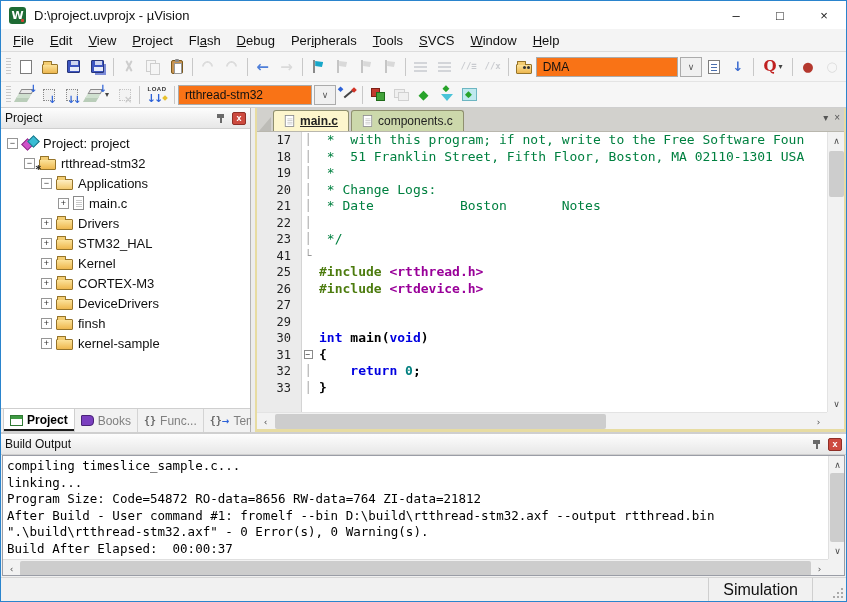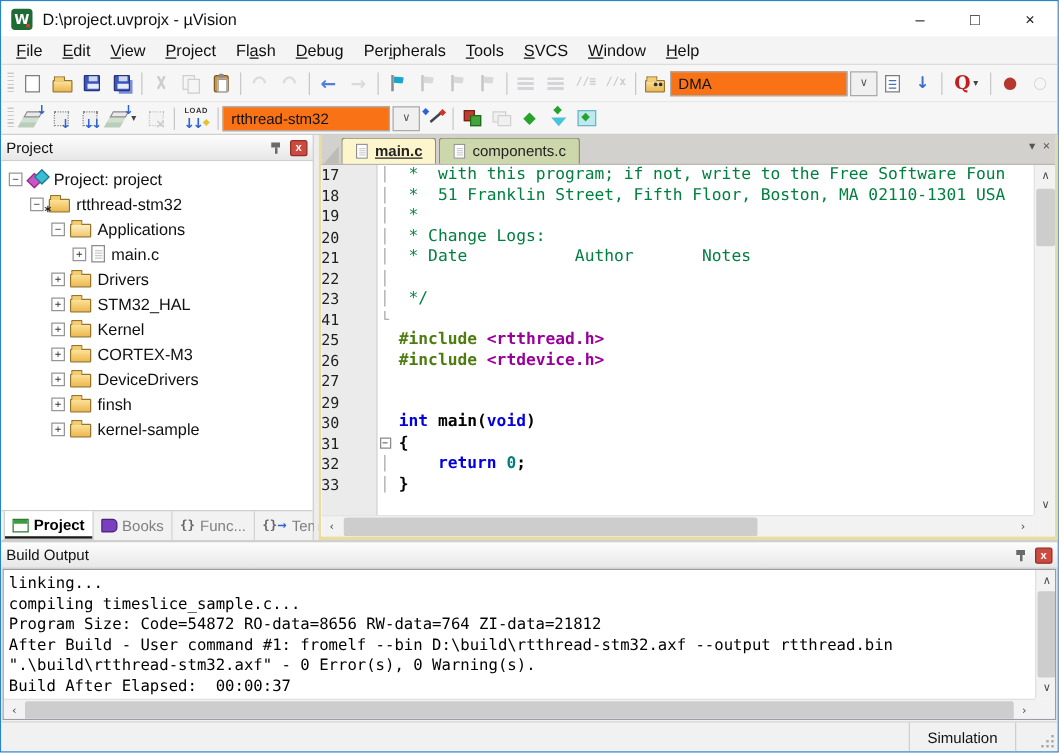--- a/index.html
+++ b/index.html
@@ -137,21 +137,21 @@
   #editor-tabbar::before{content:"";position:absolute;left:2px;bottom:0;border-left:12px solid transparent;border-bottom:14px solid #bdbcb7}
   .etab{height:21px;display:flex;align-items:center;gap:5px;padding:0 10px;font-size:12px;border:1px solid #8f8f6f;border-bottom:none;border-radius:3px 3px 0 0;margin-right:2px;color:#222}
   .etab.active{background:#fdf6cd;font-weight:bold}
   .etab.active .etab-label{text-decoration:underline}
   .etab.inactive{background:#ccd8ab}
   .tab-aux{position:absolute;right:4px;top:4px;display:flex;gap:6px;color:#555;font-size:10px}
   #code-area{flex:1;position:relative;background:#fff;overflow:hidden}
   #code-area::before{content:"";position:absolute;left:0;top:0;bottom:17px;width:44px;background:#ebebeb;border-right:1px solid #d4d4d4}
   #code-lines{position:absolute;left:0;top:0;right:17px;bottom:17px;overflow:hidden}
   .cl{display:flex;height:16.5px;position:relative}
-  .ln{width:44px;flex:none;padding-right:10px;font:12px/16.5px "DejaVu Sans Mono",monospace;color:#1f1f1f}
+  .ln{width:44px;flex:none;text-align:right;padding-right:10px;font:12px/16.5px "DejaVu Sans Mono",monospace;color:#1f1f1f}
   .fold{width:14px;flex:none;color:#9a9a9a;font:11px/16.5px "DejaVu Sans Mono",monospace;text-align:center}
   .fold-box{display:inline-block;width:9px;height:9px;border:1px solid #8a8a8a;background:#fff;font:8px/8px "DejaVu Sans Mono",monospace;color:#333;text-align:center;vertical-align:1px}
   .ct{white-space:pre;font:bold 13px/16.5px "DejaVu Sans Mono",monospace;color:#000;padding-left:4px}
   .sg-cmt{color:#008040;font-weight:normal}
   .sg-dir{color:#4d7c0f}
   .sg-hdr{color:#990099}
   .sg-kw{color:#0000e0}
   .sg-num{color:#007f7f}
   .sg-idn{color:#000}
   .sg-pln{color:#000}
@@ -167,21 +167,21 @@
 
   
   #build-panel{height:145px;flex:none;display:flex;flex-direction:column;border-top:2px solid #cfcfcf;background:#f0f0f0}
   #build-body-wrap{flex:1;position:relative;margin:0 1px 1px 1px;border:1px solid #9a9da6;background:#fff;overflow:hidden}
   #build-output-text{position:absolute;left:0;top:0;right:16px;bottom:16px;padding:2px 4px;overflow:hidden}
   .bl{font:12.5px/16.5px "DejaVu Sans Mono",monospace;color:#000;white-space:pre}
   #build-vscroll{position:absolute;top:0;right:0;bottom:16px;width:16px;background:#f2f2f2;border-left:1px solid #e0e0e0}
   #build-hscroll{position:absolute;left:0;right:16px;bottom:0;height:16px;background:#f2f2f2;border-top:1px solid #e0e0e0}
 
   
-  #statusbar{height:24px;flex:none;background:#f1f1f1;border-top:1px solid #d6d6d6;display:flex;align-items:center;font-size:12px;color:#111}
+  #statusbar{height:24px;flex:none;background:#f1f1f1;border-top:1px solid #d6d6d6;display:flex;align-items:center;font-size:16px;color:#111}
   .sb-spacer{flex:1}
   .sb-sim{height:100%;display:flex;align-items:center;padding:0 14px;border-left:1px solid #cfcfcf}
   .sb-end{width:34px;height:100%;border-left:1px solid #cfcfcf;position:relative}
   .sb-end::after{content:"";position:absolute;right:3px;bottom:3px;width:2px;height:2px;background:#a9a9a9;box-shadow:-4px 0 #a9a9a9,0 -4px #a9a9a9,-8px 0 #a9a9a9,-4px -4px #a9a9a9,0 -8px #a9a9a9}
 </style>
 </head>
 <body>
 
 <div id="titlebar">
   <span class="app-icon">W</span>
@@ -480,21 +480,21 @@
             <span class="ct"><span class="sg-cmt"> *</span></span>
           </div>
           <div class="cl">
             <span class="ln">20</span>
             <span class="fold">│</span>
             <span class="ct"><span class="sg-cmt"> * Change Logs:</span></span>
           </div>
           <div class="cl">
             <span class="ln">21</span>
             <span class="fold">│</span>
-            <span class="ct"><span class="sg-cmt"> * Date           Author       Notes</span></span>
+            <span class="ct"><span class="sg-cmt"> * Date           Boston       Notes</span></span>
           </div>
           <div class="cl">
             <span class="ln">22</span>
             <span class="fold">│</span>
           </div>
           <div class="cl">
             <span class="ln">23</span>
             <span class="fold">│</span>
             <span class="ct"><span class="sg-cmt"> */</span></span>
           </div>
@@ -560,22 +560,22 @@
 </div>
 
 <div id="build-panel">
   <div class="panel-header">
     <span class="ph-title">Build Output</span>
     <span class="pin-icon"></span>
     <span class="x-btn">x</span>
   </div>
   <div id="build-body-wrap">
     <div id="build-output-text">
+        <div class="bl">compiling timeslice_sample.c...</div>
         <div class="bl">linking...</div>
-        <div class="bl">compiling timeslice_sample.c...</div>
         <div class="bl">Program Size: Code=54872 RO-data=8656 RW-data=764 ZI-data=21812</div>
         <div class="bl">After Build - User command #1: fromelf --bin D:\build\rtthread-stm32.axf --output rtthread.bin</div>
         <div class="bl">".\build\rtthread-stm32.axf" - 0 Error(s), 0 Warning(s).</div>
         <div class="bl">Build After Elapsed:  00:00:37</div>
       </div>
     <div id="build-vscroll">
       <span class="sbtn sb-up g">∧</span>
       <span class="vthumb" style="top:17px;bottom:17px"></span>
       <span class="sbtn sb-dn g" style="bottom:0">∨</span>
     </div>

